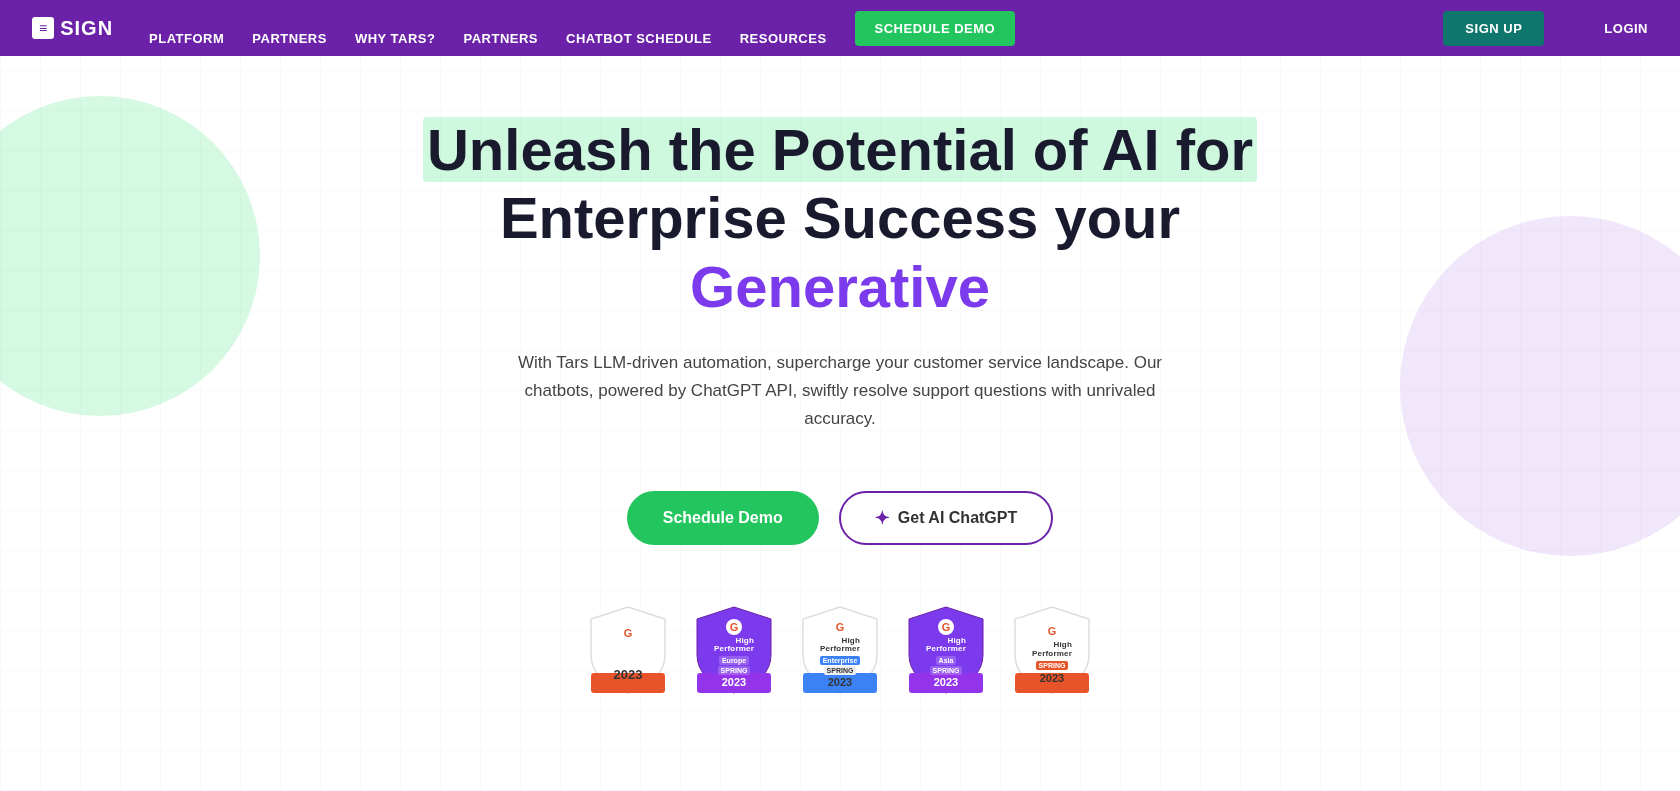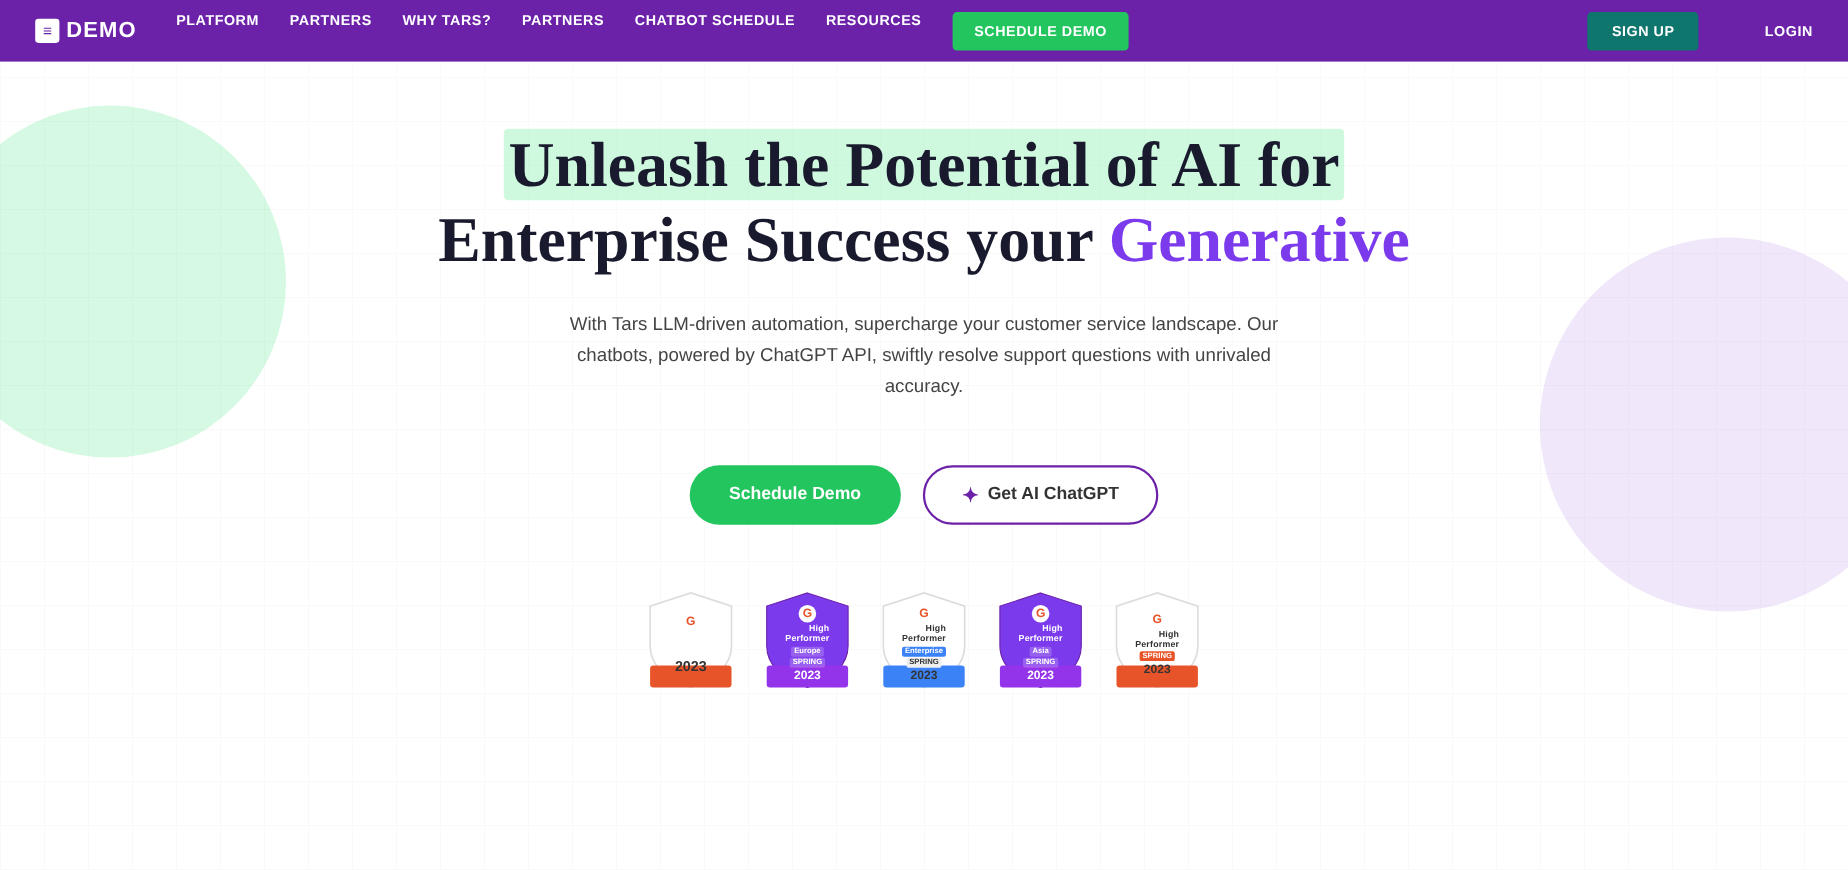--- a/index.html
+++ b/index.html
@@ -31,21 +31,21 @@
       line-height: 1;
     }
     .logo-text {
       color: #fff;
       font-weight: 700;
       font-size: 20px;
       letter-spacing: 1px;
     }
     .navbar-links {
       display: flex;
-      align-items: flex-start;
+      align-items: flex-end;
       gap: 28px;
       flex: 1;
     }
     .navbar-link {
       color: #fff;
       font-size: 13px;
       font-weight: 600;
       text-decoration: none;
       letter-spacing: 0.5px;
       cursor: pointer;
@@ -142,21 +142,20 @@
       width: 100%;
     }
 
     .hero-title {
       font-size: 58px;
       font-weight: 900;
       color: #1a1a2e;
       text-align: center;
       line-height: 1.18;
       margin-bottom: 28px;
-      font-family: Liberation Serif, serif;
     }
     .hero-title .highlight-green {
       background: rgba(134, 239, 172, 0.4);
       border-radius: 4px;
       padding: 0 4px;
     }
     .hero-title .highlight-purple {
       color: #7c3aed;
     }
 
@@ -273,21 +272,21 @@
       color: #333;
       text-align: center;
     }
   </style>
 </head>
 <body>
 
 <nav class="navbar">
   <div class="navbar-logo">
     <div class="logo-box">≡</div>
-    <span class="logo-text">DEMO</span>
+    <span class="logo-text">SIGN</span>
   </div>
   <div class="navbar-links">
     <a class="navbar-link">PLATFORM</a>
     <a class="navbar-link">PARTNERS</a>
     <a class="navbar-link">WHY TARS?</a>
     <a class="navbar-link">PARTNERS</a>
     <a class="navbar-link">CHATBOT SCHEDULE</a>
     <a class="navbar-link">RESOURCES</a>
     <button class="navbar-schedule">SCHEDULE DEMO</button>
   </div>

